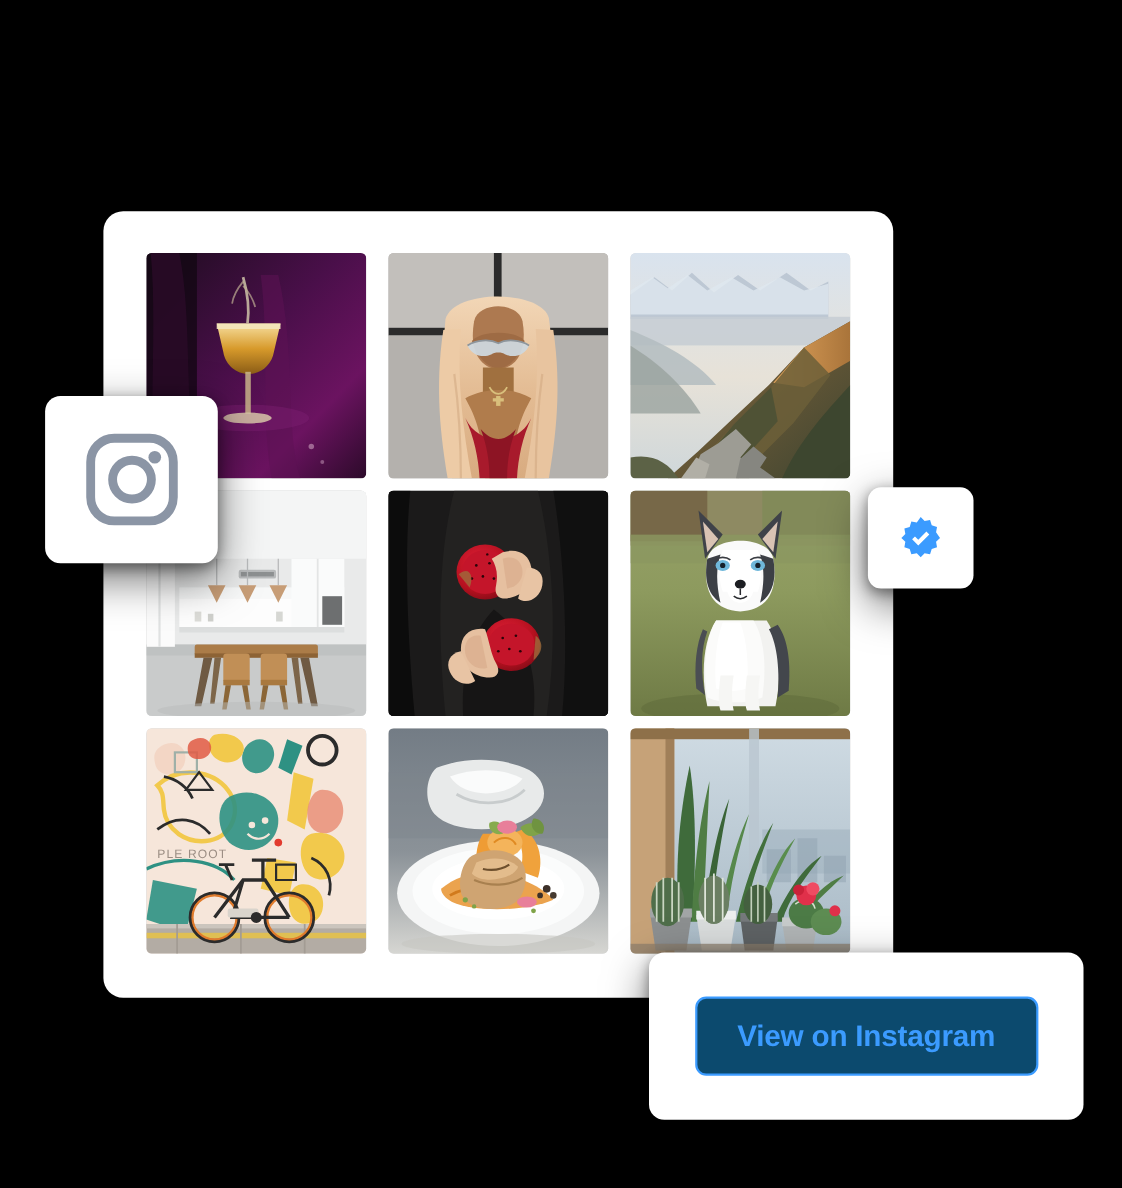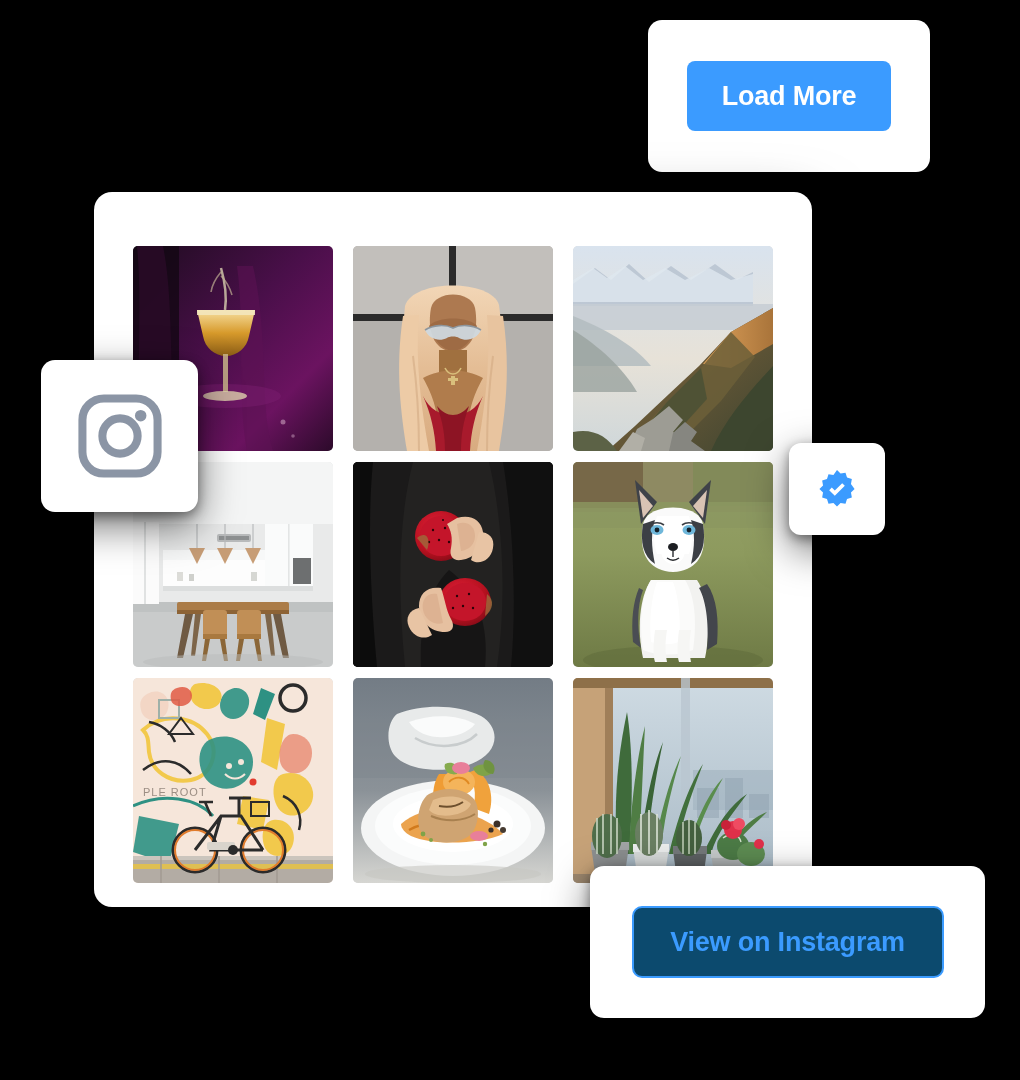--- a/index.html
+++ b/index.html
@@ -56,21 +56,21 @@
   }
 
   
   #gallery-card {
     left: 94px;
     top: 192px;
     width: 718px;
     height: 715px;
     border-radius: 18px;
     box-shadow: 0 22px 60px rgba(0,0,0,0.6), 0 6px 16px rgba(0,0,0,0.45);
-    padding: 54px 39px;
+    padding: 38px 39px;
   }
   #gallery-grid {
     width: 100%;
     height: 100%;
     display: grid;
     grid-template-columns: repeat(3, 200px);
     grid-template-rows: repeat(3, 205px);
     column-gap: 20px;
     row-gap: 11px;
   }
@@ -137,23 +137,20 @@
     text-align: center;
     cursor: pointer;
     padding: 0;
   }
 </style>
 </head>
 <body>
 
 <div id="stage">
 
-  <div class="card" id="load-more-card">
-    <button id="load-more-button">Load More</button>
-  </div>
 
   <div class="card" id="gallery-card">
     <div id="gallery-grid">
 
       <div class="tile" title="Golden cocktail coupe glass on purple velvet" aria-label="Golden cocktail coupe glass on purple velvet">
         <svg viewBox="0 0 200 205" preserveAspectRatio="xMidYMid slice">
           <defs>
             <linearGradient id="g-cock" x1="0" y1="0" x2="1" y2="1">
               <stop offset="0" stop-color="#1d0c1e"></stop>
                 <stop offset=".45" stop-color="#4a0f4a"></stop>

